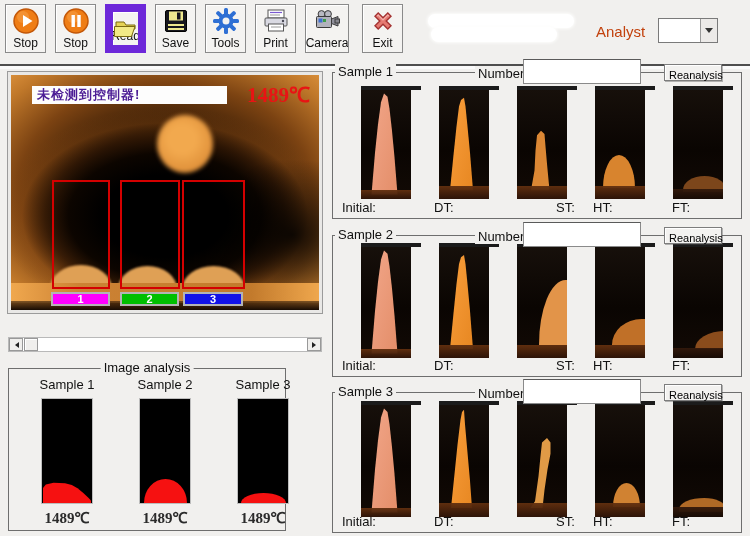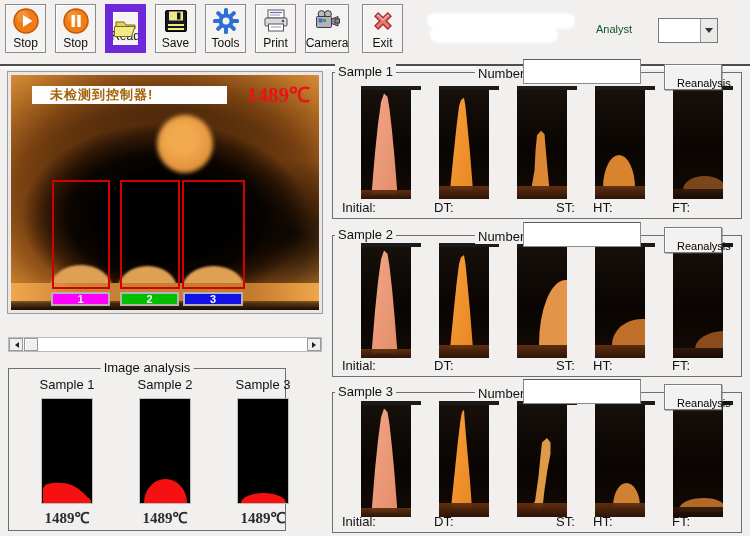--- a/index.html
+++ b/index.html
@@ -8,21 +8,21 @@
 
   
   .toolbar{position:absolute;left:0;top:0;width:750px;height:64px;background:#f1f0ee;
     border-bottom:2px solid #4e4e4e;box-shadow:0 3px 0 #fafafa;}
   .tbtn{position:absolute;top:4px;width:41px;height:49px;background:#f4f3f1;
     border:1px solid #8a8a8a;box-shadow:inset 1px 1px 0 #ffffff;box-sizing:border-box;
     display:flex;flex-direction:column;align-items:center;justify-content:flex-end;cursor:default;overflow:hidden;}
   .tbtn.focused{border:8px solid #6d28d9;}
   .ticon{position:absolute;top:2px;left:50%;transform:translateX(-50%);width:28px;height:28px;}
   .tlabel{font-size:12px;line-height:15px;margin-bottom:1px;white-space:nowrap;}
-  .analyst-label{position:absolute;left:596px;top:23px;font-size:11px;color:#14532d;}
+  .analyst-label{position:absolute;left:596px;top:23px;font-size:15px;color:#c2410c;}
   .combo{position:absolute;left:658px;top:18px;width:60px;height:25px;background:#fff;
     border:1px solid #7a7a7a;box-sizing:border-box;}
   .combo-btn{position:absolute;right:0;top:0;width:16px;height:23px;background:#eceae8;
     border-left:1px solid #9a9a9a;display:flex;align-items:center;justify-content:center;}
   .combo-arrow{width:0;height:0;border:4px solid transparent;border-top:5px solid #333;margin-top:4px;}
   .blob{position:absolute;background:#fff;border-radius:8px;box-shadow:0 0 3px 1px #fdfdfc;}
   .blob.b1{left:428px;top:14px;width:146px;height:14px;}
   .blob.b2{left:431px;top:27px;width:126px;height:15px;}
 
   
@@ -47,21 +47,21 @@
   .roi{position:absolute;border:2px solid #d40000;box-sizing:border-box;z-index:4;}
   .roi.r1{left:41px;top:105px;width:58px;height:109px;}
   .roi.r2{left:109px;top:105px;width:60px;height:109px;}
   .roi.r3{left:171px;top:105px;width:63px;height:109px;}
   .roi-label{position:absolute;top:217px;height:14px;border:2px solid #b4b4b4;box-sizing:border-box;
     z-index:5;text-align:center;font-size:11px;font-weight:bold;color:#fff;line-height:10px;}
   .rl1{left:40px;width:59px;}
   .rl2{left:109px;width:59px;}
   .rl3{left:172px;width:60px;}
   .cam-banner{position:absolute;left:21px;top:11px;width:195px;height:18px;background:#fdfdfd;z-index:6;
-    font-size:13px;font-weight:bold;color:#a16207;line-height:18px;padding-left:18px;box-sizing:border-box;
+    font-size:13px;font-weight:bold;color:#4c1d95;line-height:18px;padding-left:5px;box-sizing:border-box;
     letter-spacing:1px;white-space:nowrap;overflow:hidden;}
   .cam-temp{position:absolute;right:9px;top:5px;z-index:6;font-family:"Liberation Serif",serif;
     font-weight:bold;font-size:21px;color:#e81414;}
 
   
   .hscroll{position:absolute;left:8px;top:337px;width:314px;height:15px;background:#fff;
     border:1px solid #b9b9b9;box-sizing:border-box;}
   .sb-btn{position:absolute;top:0;width:14px;height:13px;background:#f0efed;border:1px solid #999;
     box-sizing:border-box;display:flex;align-items:center;justify-content:center;}
   .sb-btn.l{left:0;} .sb-btn.r{right:0;}
@@ -89,21 +89,21 @@
   .ia-temp{font-family:"Liberation Serif",serif;font-weight:bold;font-size:15px;color:#2b2b2b;margin-top:3px;}
 
   
   .sample-box{left:332px;width:410px;}
   .sb1{top:72px;height:147px;} .sb2{top:235px;height:142px;} .sb3{top:392px;height:141px;}
   .num-label{position:absolute;left:142px;top:-7px;background:#f1f0ee;padding:0 3px;font-size:13px;z-index:3;}
   .num-input{position:absolute;left:190px;top:-14px;width:118px;height:25px;background:#fff;
     border:1px solid #8a8a8a;border-top-color:#5a5a5a;box-sizing:border-box;z-index:4;font-size:13px;padding:0 3px;}
   .reanalysis{position:absolute;right:19px;top:-9px;width:58px;height:17px;background:#f3f2f0;
     border:1px solid #7d7d7d;box-shadow:inset 1px 1px 0 #fff,1px 1px 0 rgba(80,80,80,.4);
-    box-sizing:border-box;font-size:11px;line-height:13px;z-index:4;font-family:"Liberation Sans",sans-serif;padding:12px;}
+    box-sizing:border-box;font-size:11px;line-height:13px;z-index:4;font-family:"Liberation Sans",sans-serif;padding:4px;}
   .thumb{position:absolute;top:16px;width:50px;background:#0a0502;}
   .sb1 .thumb{height:110px;} .sb2 .thumb{top:10px;height:112px;} .sb3 .thumb{top:11px;height:113px;}
   .thumb.p1{left:28px;} .thumb.p2{left:106px;} .thumb.p3{left:184px;} .thumb.p4{left:262px;} .thumb.p5{left:340px;}
   .thumb::after{content:'';position:absolute;top:-3px;left:0;width:60px;height:4px;background:#1b1b1b;}
   .clip{position:absolute;inset:0;overflow:hidden;
     background:linear-gradient(180deg,#17100b 0%,#0a0502 55%,#120a05 100%);}
   .shape{position:absolute;}
   .fl{position:absolute;left:0;right:0;bottom:0;height:12%;
     background:linear-gradient(180deg,#63300f,#2e1408);opacity:.95;}
   .fl.short{height:8%;} .fl.dark{height:9%;background:linear-gradient(180deg,#33190b,#170b04);}

